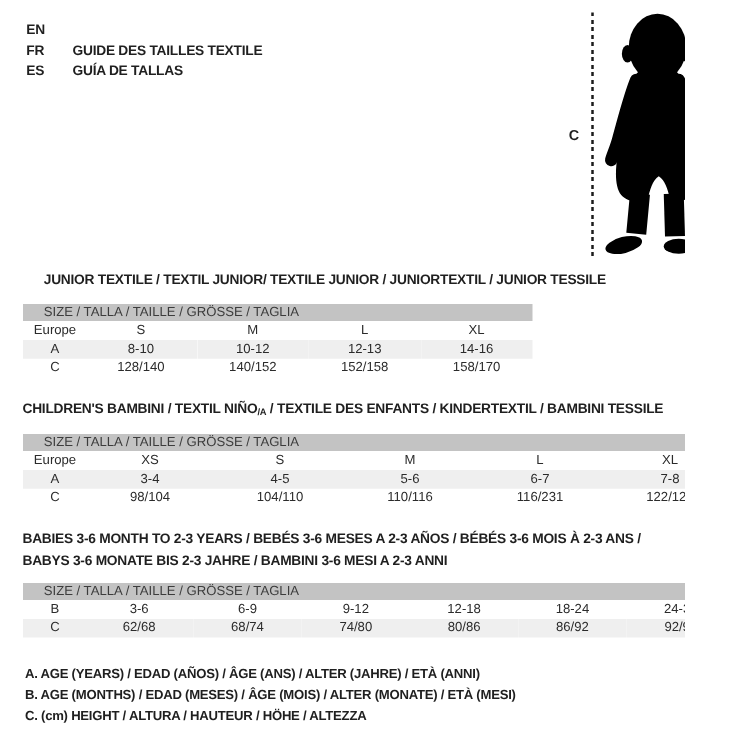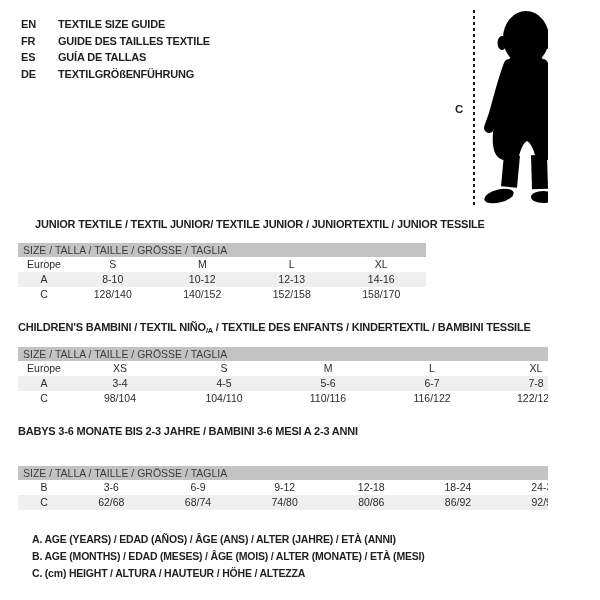--- a/index.html
+++ b/index.html
@@ -79,60 +79,54 @@
     line-height: 15px;
     text-align: center;
     overflow: hidden;
     white-space: nowrap;
   }
   .size-table tr.bar-row td {
     background: #c3c3c3;
     height: 14px;
     line-height: 14px;
     text-align: left;
-    padding-left: 5px;
+    padding-left: 17px;
     color: #3c3c3c;
   }
   .size-table td.lbl { text-align: center; padding-left: 2px; }
   .size-table tr.shaded td { background: #efefef; }
 
   
   .notes {
     position: absolute;
     left: 20px;
     top: 531px;
     font-size: 10.5px;
     font-weight: bold;
     letter-spacing: -0.2px;
     line-height: 17.2px;
     white-space: nowrap;
-    margin-left: 12px;
   }
 </style>
 </head>
 <body>
 
 <div class="canvas">
 
   <div class="lang-block">
     <div class="lang-row">
       <span class="lang-code">EN</span>
-      <span class="lang-title">TEXTILE SIZE GUIDE</span>
     </div>
     <div class="lang-row">
       <span class="lang-code">FR</span>
       <span class="lang-title">GUIDE DES TAILLES TEXTILE</span>
     </div>
     <div class="lang-row">
       <span class="lang-code">ES</span>
       <span class="lang-title">GUÍA DE TALLAS</span>
-    </div>
-    <div class="lang-row">
-      <span class="lang-code">DE</span>
-      <span class="lang-title">TEXTILGRÖßENFÜHRUNG</span>
     </div>
   </div>
 
   <div class="measure-line"></div>
   <div class="measure-label">C</div>
   <svg class="baby-svg" viewBox="0 0 92 200" width="92" height="200" xmlns="http://www.w3.org/2000/svg">
     <g fill="#000000">
       <ellipse cx="45" cy="31" rx="23" ry="27"></ellipse>
       <ellipse cx="21" cy="36" rx="4.5" ry="7"></ellipse>
       <ellipse cx="69" cy="36" rx="4.5" ry="7"></ellipse>
@@ -213,27 +207,28 @@
         <td>4-5</td>
         <td>5-6</td>
         <td>6-7</td>
         <td>7-8</td>
       </tr>
       <tr>
         <td class="lbl">C</td>
         <td>98/104</td>
         <td>104/110</td>
         <td>110/116</td>
-        <td>116/122</td>
+        <td>116/231</td>
         <td>122/128</td>
       </tr>
     </tbody>
   </table>
 
   <div class="section-title title-babies">
+    <div>BABIES 3-6 MONTH TO 2-3 YEARS / BEBÉS 3-6 MESES A 2-3 AÑOS / BÉBÉS 3-6 MOIS À 2-3 ANS /</div>
     <div>BABYS 3-6 MONATE BIS 2-3 JAHRE / BAMBINI 3-6 MESI A 2-3 ANNI</div>
   </div>
   <table class="size-table t3">
     <colgroup>
         <col class="col-label">
         <col>
         <col>
         <col>
         <col>
         <col>

